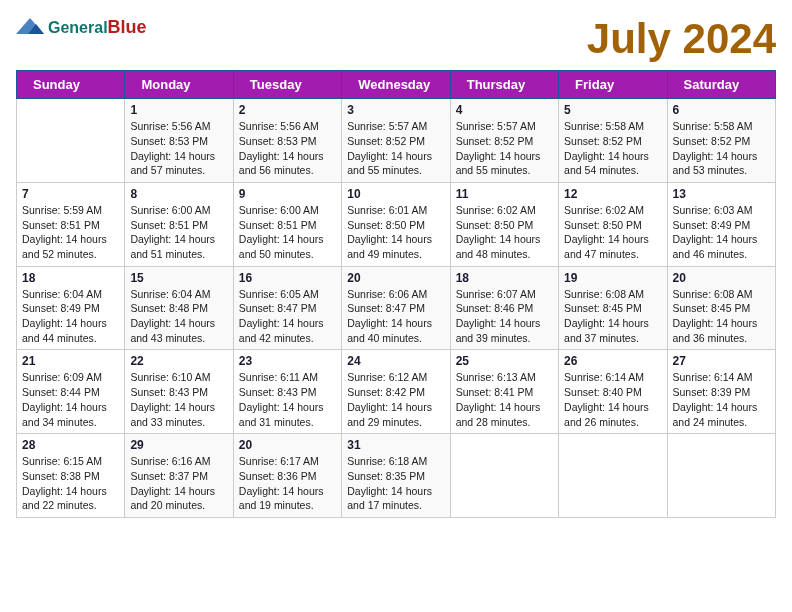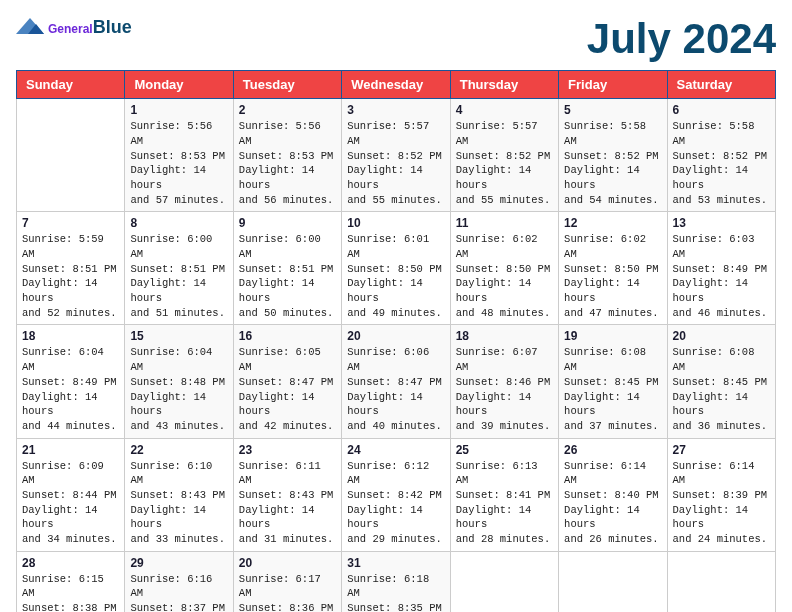--- a/index.html
+++ b/index.html
@@ -24,38 +24,38 @@
     .logo-icon {
       width: 28px;
       height: 22px;
     }
     .title-block {
       text-align: right;
     }
     .main-title {
       font-size: 42px;
       font-weight: bold;
-      color: #0c4a6e;
+      color: #a16207;
       line-height: 1.1;
     }
     .subtitle {
       font-size: 16px;
       color: #1a1a2e;
     }
     .calendar {
       width: 100%;
       border-collapse: collapse;
       font-size: 11px;
     }
     .calendar thead tr th {
-      background: #ef4444;
+      background: #a21caf;
       color: #fff;
       font-size: 13px;
       font-weight: bold;
-      padding: 6px 9px;
+      padding: 6px 16px;
       text-align: left;
       border: 1px solid #1a5599;
     }
     .calendar tbody tr td {
       vertical-align: top;
       border: 1px solid #ccc;
       padding: 4px 5px;
       width: 108px;
       min-height: 80px;
       background: #fff;
@@ -70,41 +70,40 @@
       font-weight: bold;
       font-size: 12px;
       color: #1a1a2e;
       display: block;
       margin-bottom: 2px;
     }
     .day-info {
       color: #222;
       font-size: 10.5px;
       line-height: 1.4;
-      font-family: Liberation Mono, monospace;
     }
     .empty-cell {
       background: #fff !important;
     }
     
     .row-even td { background: #f2f2f2; }
     .row-odd td { background: #fff; }
     .row-odd td.empty-cell { background: #fff; }
   </style>
 </head>
 <body>
 
 <div class="header">
   <div class="logo">
     <svg class="logo-icon" viewBox="0 0 28 22" xmlns="http://www.w3.org/2000/svg">
       <polygon points="14,2 28,18 0,18" fill="#2a6db5" opacity="0.85"></polygon>
       <polygon points="20,8 28,18 12,18" fill="#1a5599"></polygon>
     </svg>
     <div>
-      <span style="font-size:12px;font-weight:bold;color:#6d28d9;">General</span><span style="font-size:18px;font-weight:bold;color:#0c4a6e;">Blue</span>
+      <span style="font-size:16px;font-weight:bold;color:#0f766e;">General</span><span style="font-size:18px;font-weight:bold;color:#b91c1c;">Blue</span>
     </div>
   </div>
   <div class="title-block">
     <div class="main-title">July 2024</div>
   </div>
 </div>
 
 <table class="calendar">
   <thead>
     <tr>

